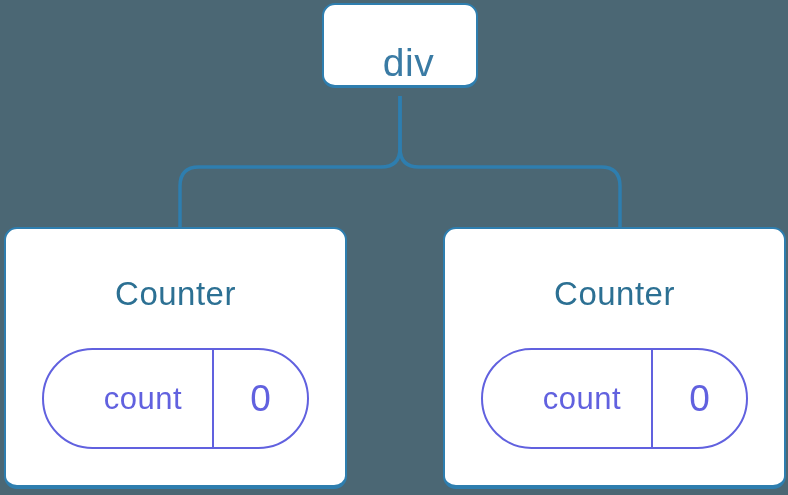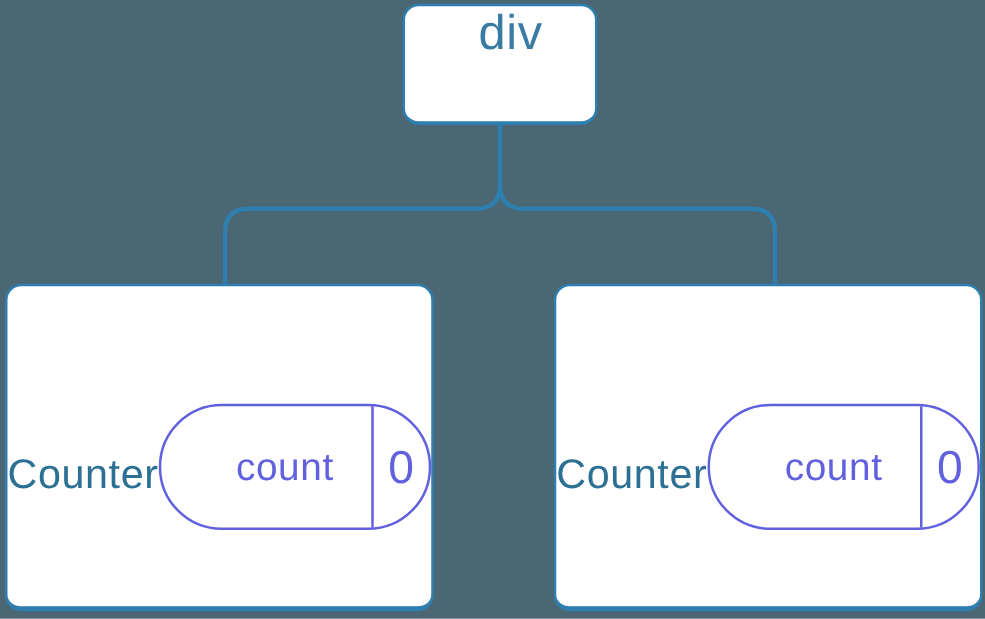--- a/index.html
+++ b/index.html
@@ -29,47 +29,47 @@
     pointer-events: none;
   }
   .connector-path {
     fill: none;
     stroke: var(--connector-blue);
     stroke-width: 3.5;
   }
   .root-node {
     position: absolute;
     left: 322px; top: 3px;
-    width: 156px; height: 97px;
+    width: 156px; height: 85px;
     background: var(--card-fill);
     border: 2px solid var(--connector-blue);
     border-bottom-width: 3px;
     border-radius: 13px;
     display: flex;
-    align-items: flex-start;
+    align-items: flex-end;
     justify-content: center;
     z-index: 1;
     padding-left: 17px;
   }
   .root-label {
     font-size: 39px;
     font-weight: 500;
     color: var(--root-label-text);
     letter-spacing: 0.5px;
   }
   .component-node {
     position: absolute;
     top: 227px;
     width: 343px; height: 262px;
     background: var(--card-fill);
     border: 2px solid var(--connector-blue);
     border-bottom-width: 4px;
     border-radius: 13px;
     display: flex;
-    flex-direction: row;
+    flex-direction: column;
     align-items: center;
     z-index: 1;
   }
   .component-node.left  { left: 4px; }
   .component-node.right { left: 443px; }
   .component-title {
     margin-top: 44px;
     font-size: 33px;
     font-weight: 500;
     color: var(--component-title-text);

